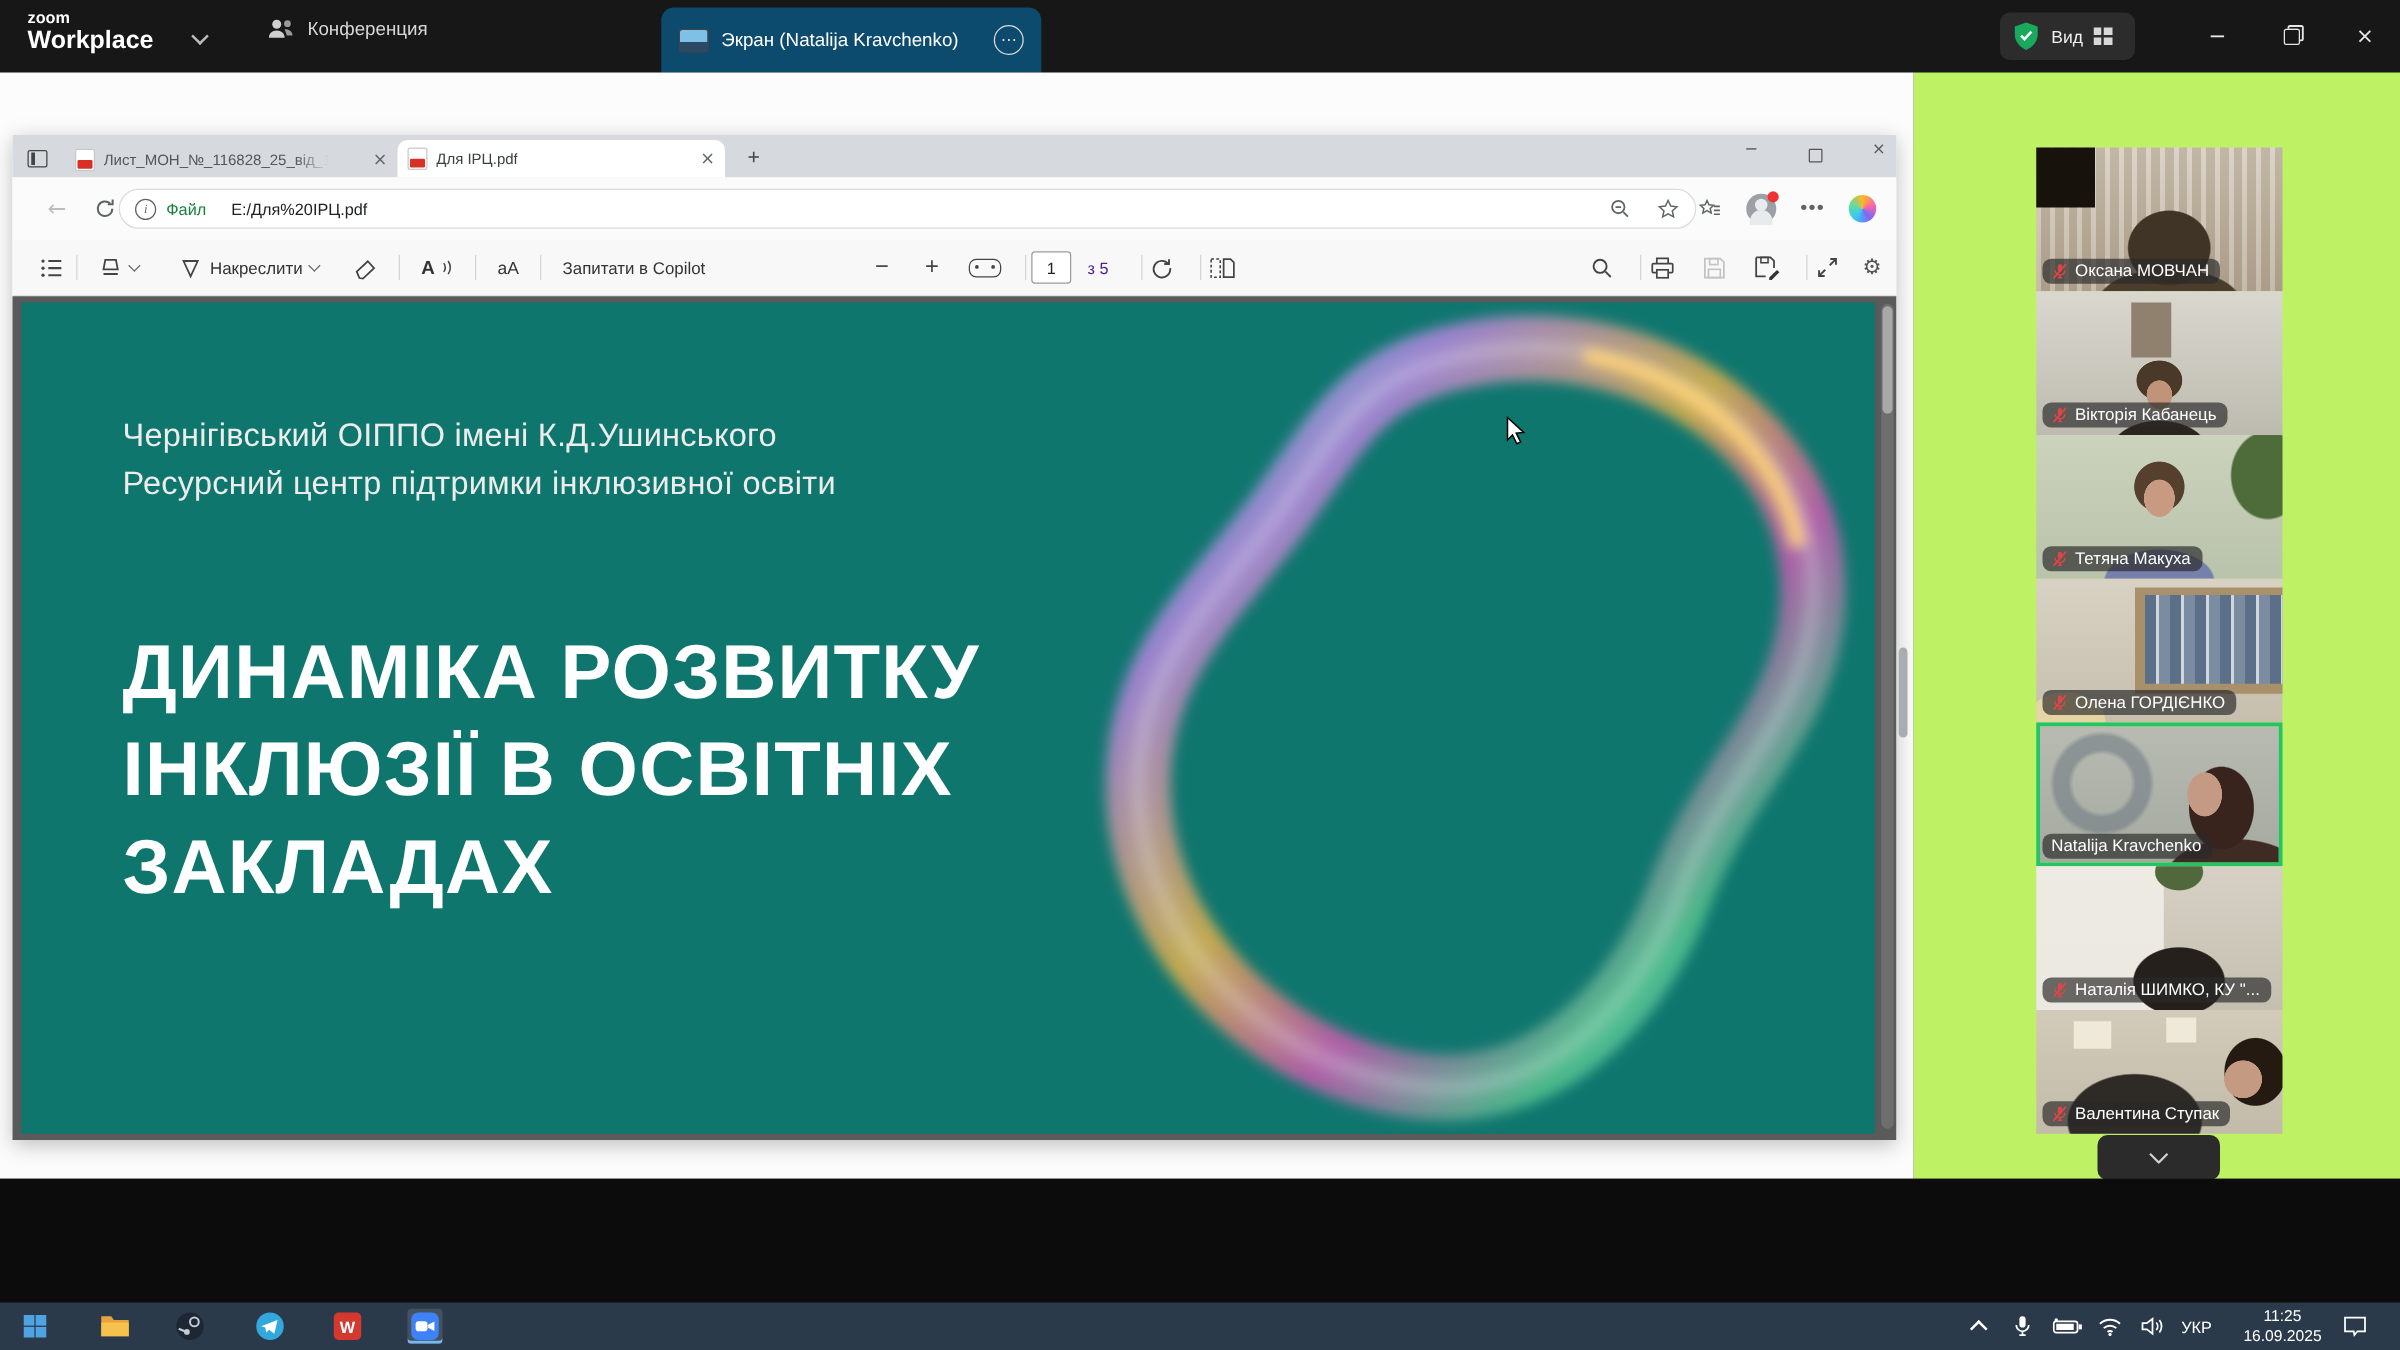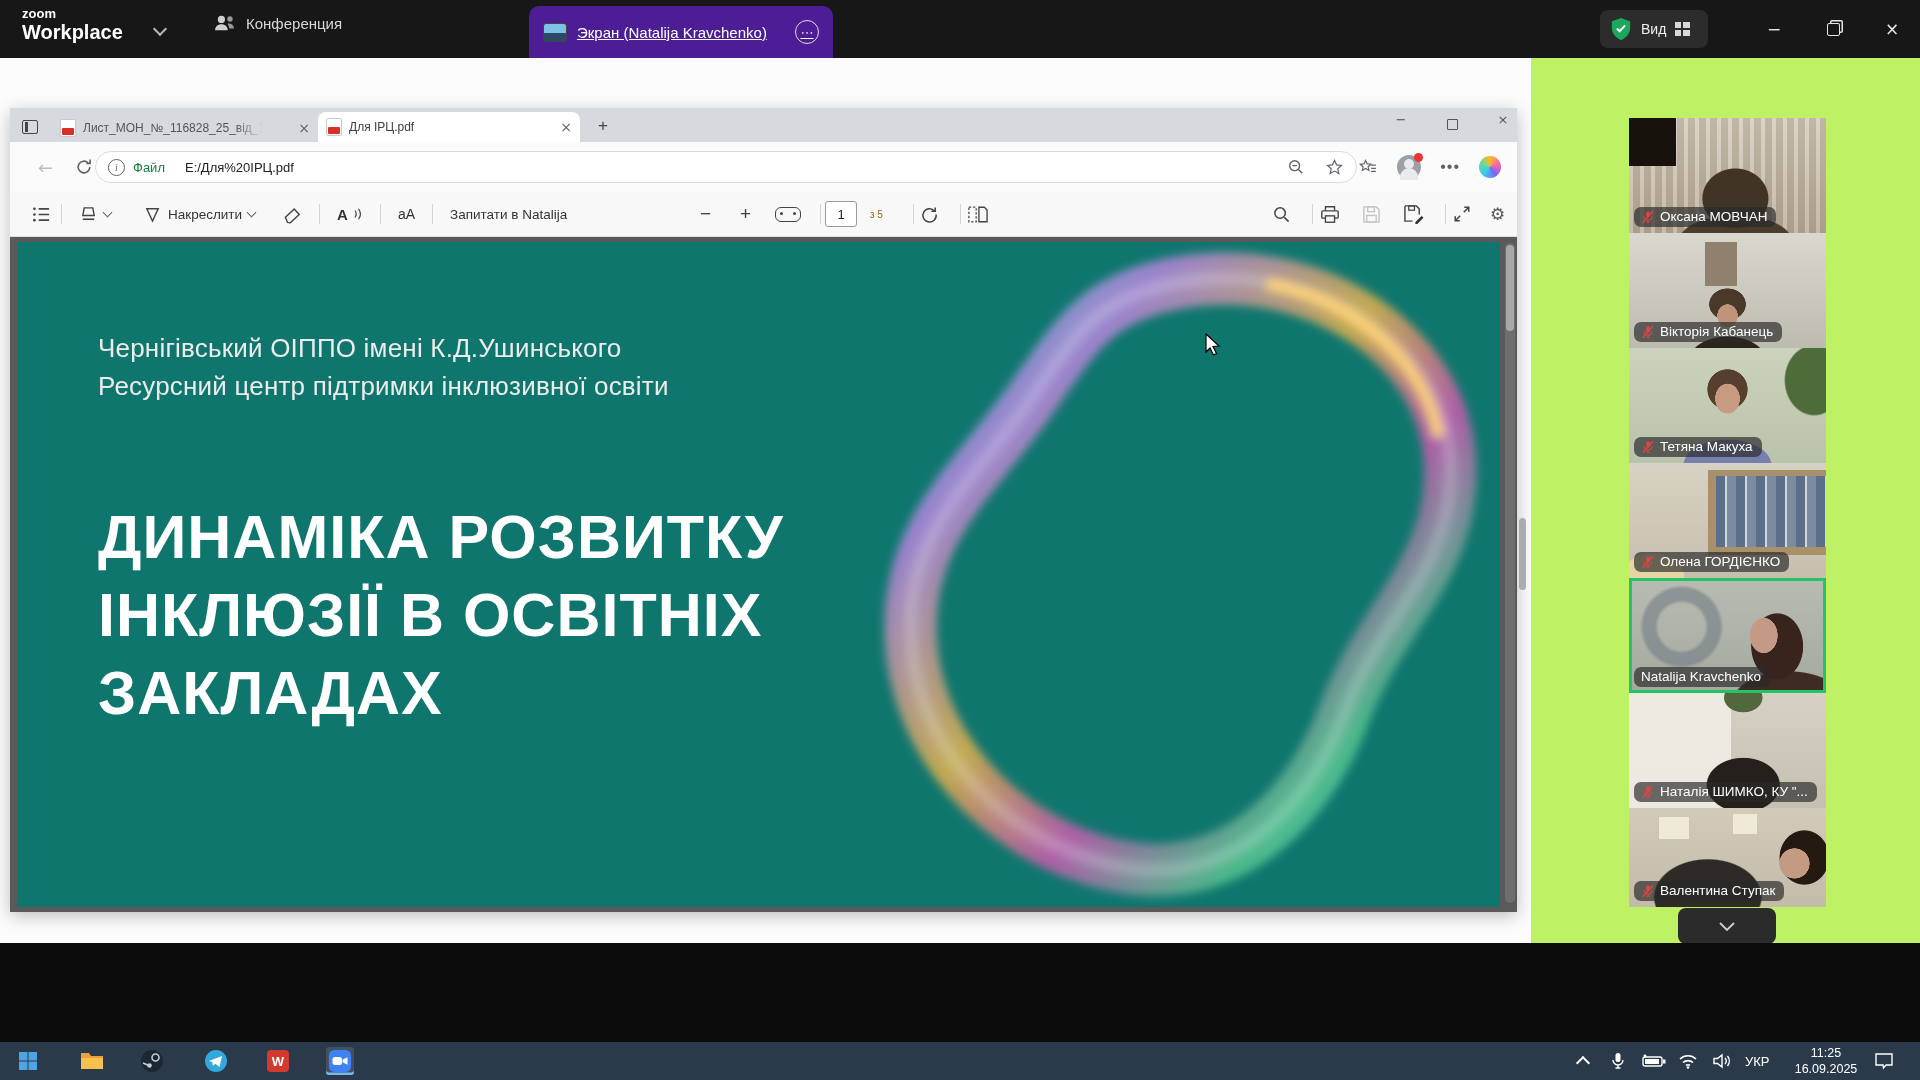--- a/index.html
+++ b/index.html
@@ -9,22 +9,22 @@
   svg{display:block;}
 
   
   .topbar{position:absolute;left:0;top:0;width:1920px;height:58px;background:#171717;color:#e8e8e8;}
   .zlogo{position:absolute;left:22px;top:7px;line-height:1;}
   .zlogo .s1{font-size:13px;font-weight:bold;color:#fff;}
   .zlogo .s2{font-size:20px;font-weight:bold;color:#fff;margin-top:2px;}
   .chev{display:inline-block;width:8px;height:8px;border-left:2px solid #bbb;border-bottom:2px solid #bbb;transform:rotate(-45deg);}
   .topbar-chev{left:155px;top:24px;}
   .meet-tab{position:absolute;left:214px;top:14px;display:flex;align-items:center;gap:10px;font-size:15px;color:#d8d8d8;}
-  .share-tab{position:absolute;left:529px;top:6px;width:304px;height:52px;background:#4c1d95;border-radius:10px 10px 0 0;
-    display:flex;align-items:center;gap:10px;padding:0 14px;box-sizing:border-box;font-size:15px;color:#fff;text-decoration:underline;}
+  .share-tab{position:absolute;left:529px;top:6px;width:304px;height:52px;background:#0c4a6e;border-radius:10px 10px 0 0;
+    display:flex;align-items:center;gap:10px;padding:0 14px;box-sizing:border-box;font-size:15px;color:#fff;}
   .share-thumb{width:22px;height:17px;border-radius:3px;background:linear-gradient(180deg,#7fc0e8 55%,#2b4a66 55%);border:1px solid #444;}
   .dots-circle{margin-left:auto;width:22px;height:22px;border:1.6px solid #ddd;border-radius:50%;display:flex;align-items:center;justify-content:center;color:#ddd;font-size:13px;line-height:1;font-family:"DejaVu Sans",sans-serif;}
   .view-pill{position:absolute;left:1600px;top:10px;width:108px;height:38px;background:#2c2c2c;border-radius:8px;
     display:flex;align-items:center;gap:9px;padding:0 10px;box-sizing:border-box;}
   .view-label{font-size:14px;color:#f0f0f0;}
   .view-grid{width:16px;height:14px;display:grid;grid-template-columns:6px 7px;grid-template-rows:6px 6px;gap:1.5px;}
   .view-grid i{background:#d8d8d8;}
   .winbtn{position:absolute;top:16px;width:30px;height:26px;display:flex;align-items:center;justify-content:center;color:#e6e6e6;font-size:17px;font-family:"DejaVu Sans",sans-serif;}
   .restore-box{width:11px;height:11px;border:1.5px solid #e6e6e6;border-radius:2px;box-shadow:3px -3px 0 -1.5px #171717,3px -3px 0 0 #e6e6e6;}
 
@@ -244,29 +244,29 @@
           <svg width="9" height="14" viewBox="0 0 10 16">
               <path d="M1 4a7 7 0 0 1 0 8M5 2a10 10 0 0 1 0 12" fill="none" stroke="#444" stroke-width="1.4"></path>
             </svg>
         </span>
         <span class="sep"></span>
         <span class="pbtn">
             <span style="font-size:14px;">аA</span>
           </span>
         <span class="sep"></span>
         <span class="pbtn">
-            <span>Запитати в Natalija</span>
+            <span>Запитати в Copilot</span>
           </span>
 
         <span style="position:absolute;left:690px;font-size:19px;color:#444;">−</span>
         <span style="position:absolute;left:730px;font-size:19px;color:#444;">+</span>
         <span class="fitico" style="position:absolute;left:765px;"></span>
         <span class="sep" style="position:absolute;left:800px;"></span>
         <input class="pageinput" style="position: absolute; left: 815px;" value="1">
-        <span style="position:absolute;left:860px;font-size:10px;color:#a16207;">з 5</span>
+        <span style="position:absolute;left:860px;font-size:13px;color:#4c1d95;">з 5</span>
         <span class="sep" style="position:absolute;left:893px;"></span>
         <svg style="position:absolute;left:910px;" width="19" height="19" viewBox="0 0 20 20">
             <path d="M15.5 6.5A7 7 0 1 0 17 10" fill="none" stroke="#444" stroke-width="1.6"></path>
             <path d="M16 2.5v4h-4" fill="none" stroke="#444" stroke-width="1.6"></path>
           </svg>
         <span class="sep" style="position:absolute;left:940px;"></span>
         <svg style="position:absolute;left:958px;" width="20" height="19" viewBox="0 0 22 20">
             <rect x="1" y="2" width="8" height="16" fill="none" stroke="#444" stroke-width="1.4" stroke-dasharray="2.5 2"></rect>
             <path d="M12 2h6l3 3v13h-9z" fill="none" stroke="#444" stroke-width="1.5"></path>
           </svg>

